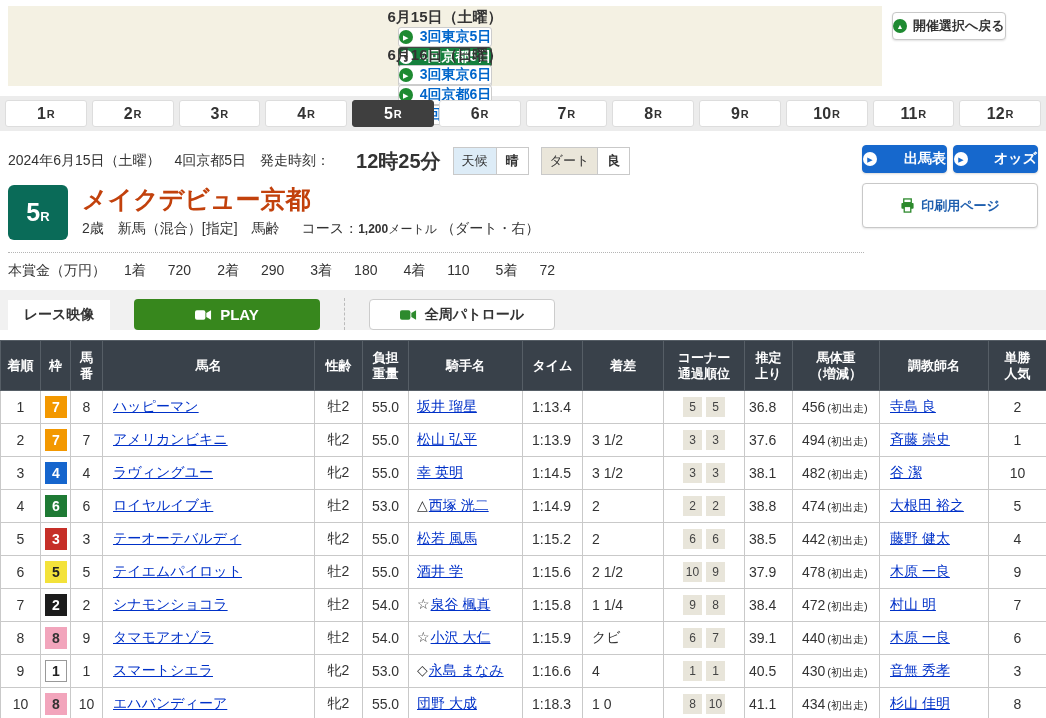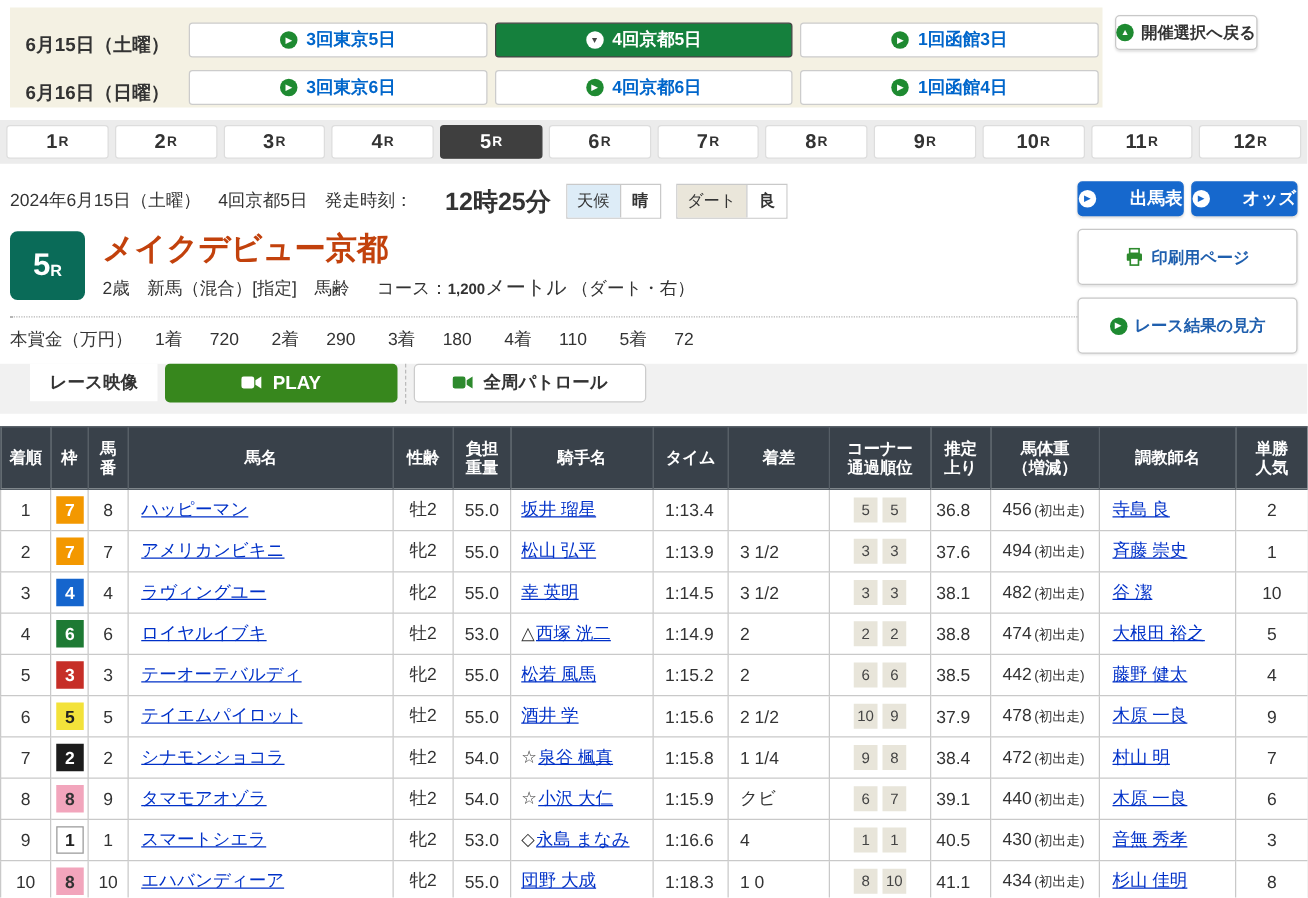--- a/index.html
+++ b/index.html
@@ -3,21 +3,21 @@
 <meta charset="utf-8">
 <style>
   * { box-sizing: border-box; margin: 0; padding: 0; }
   body {
     width: 1046px; height: 718px; overflow: hidden;
     font-family: "Liberation Sans", "DejaVu Sans", sans-serif;
     font-size: 14px; color: #333; background: #fff;
   }
   .top-area { display: flex; gap: 10px; margin: 6px 8px 0; }
   .schedule-panel { flex: 1; background: #f4f1e3; padding: 2px 0; }
-  .sched-row { display: flex; align-items: flex-end; height: 38px; }
+  .sched-row { display: flex; align-items: center; height: 38px; flex-direction: column; }
   .date-cell { width: 140px; text-align: center; font-weight: bold; font-size: 15px; color: #333; }
   .sched-btn {
     flex: 1; height: 28px; margin: 0 3px; background: #fff;
     border: 1px solid #ccc; border-radius: 3px; color: #0066cb;
     font-weight: bold; font-size: 14px; display: flex; align-items: center;
     justify-content: center; gap: 7px; cursor: pointer;
   }
   .sched-btn.selected { background: #15803d; border-color: #454545; color: #fff; }
   .circ-icon {
     width: 14px; height: 14px; border-radius: 50%; background: #1e8a31;
@@ -52,21 +52,21 @@
   .race-num-badge {
     width: 60px; height: 55px; background: #0a6b58; border-radius: 6px; color: #fff;
     display: flex; align-items: center; justify-content: center;
     font-size: 25px; font-weight: bold; flex: none;
   }
   .race-num-badge .r { font-size: 13px; margin-top: 8px; }
   .race-name { font-size: 25px; font-weight: bold; color: #c2410c; line-height: 1.15; }
   .race-conditions { margin-top: 6px; font-size: 14px; color: #333; }
   .course-label { margin-left: 18px; }
   .course-value { font-size: 12px; font-weight: bold; }
-  .course-unit { font-size: 16px; }
+  .course-unit { font-size: 12px; }
   .actions { position: absolute; top: 14px; right: 8px; width: 176px; }
   .actions-row1 { display: flex; gap: 6px; }
   .btn-blue {
     flex: 1; height: 28px; background: #1668cd; border: 1px solid #1668cd; border-radius: 4px;
     color: #fff; font-weight: bold; font-size: 14px; display: flex; align-items: center;
     justify-content: space-between; gap: 6px; cursor: pointer; box-shadow: 0 1px 2px rgba(0,0,0,.15);
   }
   .btn-blue .circ-icon { background: #fff; color: #1668cd; }
   .btn-white {
     height: 45px; margin-top: 10px; background: #fff; border: 1px solid #c8c8c8; border-radius: 4px;
@@ -75,21 +75,21 @@
   }
   .prize-row {
     margin-top: 12px; width: 856px; border-top: 1px dotted #b5b5b5;
     padding-top: 9px; display: flex; align-items: center; font-size: 14px;
   }
   .prize-title { margin-right: 18px; }
   .prize-pair { margin-right: 26px; }
   .prize-rank { margin-right: 22px; }
   .video-strip {
     margin: 10px -8px 0; background: #f1f1f1; height: 40px;
-    display: flex; align-items: flex-start; padding: 0 24px; gap: 6px;
+    display: flex; align-items: flex-end; padding: 0 8px; gap: 24px;
   }
   .video-label { background: #fff; width: 102px; height: 30px; display: flex; align-items: center; justify-content: center; font-weight: bold; }
   .play-btn {
     width: 186px; height: 31px; background: #37871d; border-radius: 4px; color: #fff;
     font-weight: bold; font-size: 15px; display: flex; align-items: center; justify-content: center;
     gap: 8px; cursor: pointer;
   }
   .vsep { width: 0; height: 32px; border-left: 1px dashed #bbb; }
   .patrol-btn {
     width: 186px; height: 31px; background: #fff; border: 1px solid #ccc; border-radius: 4px;
@@ -269,24 +269,20 @@
       <div class="btn-white">
         <span class="cam-icon">
           <svg width="15" height="15" viewBox="0 0 16 16">
             <rect x="4" y="1" width="8" height="4" fill="none" stroke="#2d8a2d" stroke-width="1.4"></rect>
             <rect x="1.5" y="5.2" width="13" height="6.2" rx="1" fill="#2d8a2d"></rect>
             <rect x="4.5" y="9" width="7" height="6" fill="#fff" stroke="#2d8a2d" stroke-width="1.4"></rect>
           </svg>
         </span>
         <span>印刷用ページ</span>
       </div>
-      <div class="btn-white">
-        <span class="circ-icon">▶</span>
-        <span>レース結果の見方</span>
-      </div>
     </div>
 
     <div class="prize-row">
       <span class="prize-title">本賞金（万円）</span>
       <span id="prize-items"><span class="prize-pair"><span class="prize-rank">1着</span><span class="prize-amount">720</span></span><span class="prize-pair"><span class="prize-rank">2着</span><span class="prize-amount">290</span></span><span class="prize-pair"><span class="prize-rank">3着</span><span class="prize-amount">180</span></span><span class="prize-pair"><span class="prize-rank">4着</span><span class="prize-amount">110</span></span><span class="prize-pair"><span class="prize-rank">5着</span><span class="prize-amount">72</span></span></span>
     </div>
 
     <div class="video-strip">
       <div class="video-label">レース映像</div>
       <div class="play-btn">

